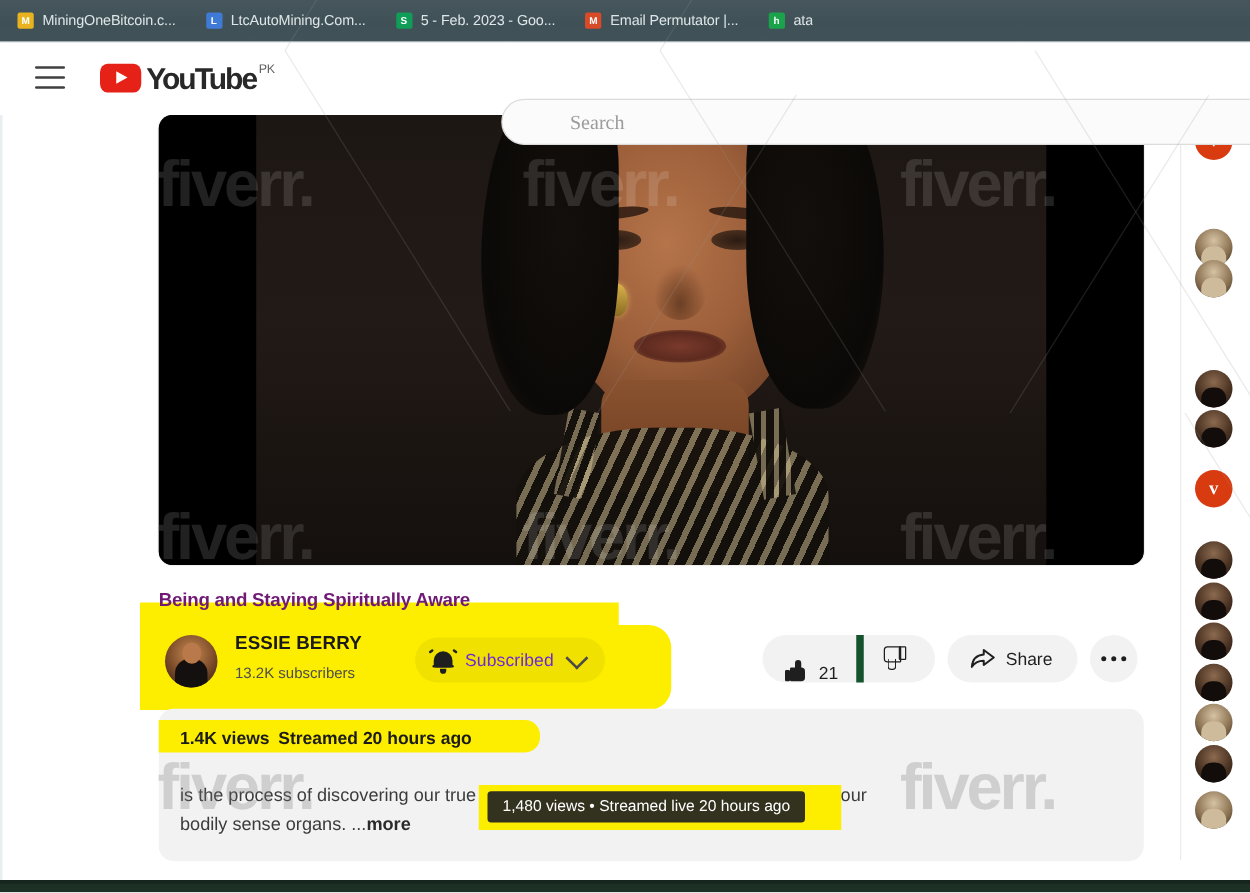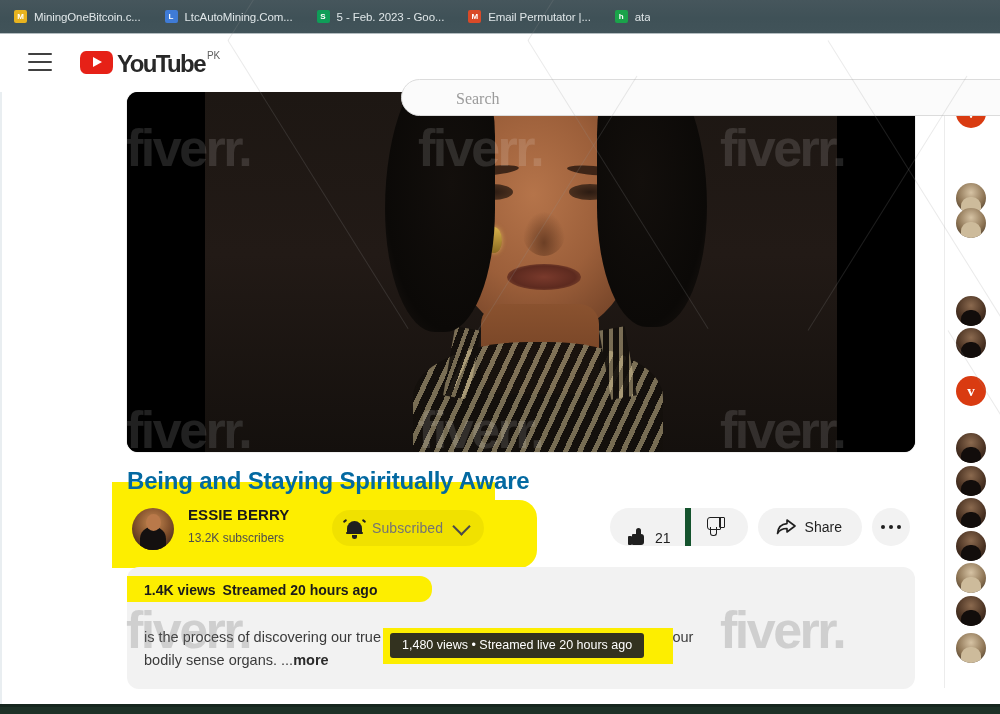--- a/index.html
+++ b/index.html
@@ -346,23 +346,23 @@
     transform-origin: left center;
   }
 
   
   .title-wrap {
     position: absolute;
     left: 127px; top: 468px;
     width: 788px;
   }
   .vid-title {
-    font-size: 24px;
+    font-size: 15px;
     font-weight: bold;
-    color: #0369a1;
+    color: #701a75;
     letter-spacing: -0.2px;
     line-height: 26px;
     margin: 0;
     position: relative;
     z-index: 3;
     display: inline-block;
   }
   .hl-title {
     position: absolute;
     left: -15px; top: 14px;
@@ -465,21 +465,21 @@
     position: absolute;
     top: 1px;
     width: 4px; height: 2px;
     background: #1f1f1f;
     border-radius: 2px;
   }
   .bell-ring-l { left: -3px; transform: rotate(-35deg); }
   .bell-ring-r { left: 16px; transform: rotate(35deg); }
   .sub-label {
     font-size: 14px;
-    color: #737373;
+    color: #6d28d9;
     letter-spacing: 0.1px;
     margin-right: 12px;
   }
   .chevron-dn {
     width: 11px; height: 11px;
     border-right: 2px solid #4a4a4a;
     border-bottom: 2px solid #4a4a4a;
     transform: rotate(45deg);
     margin-right: 10px;
     margin-bottom: 4px;

